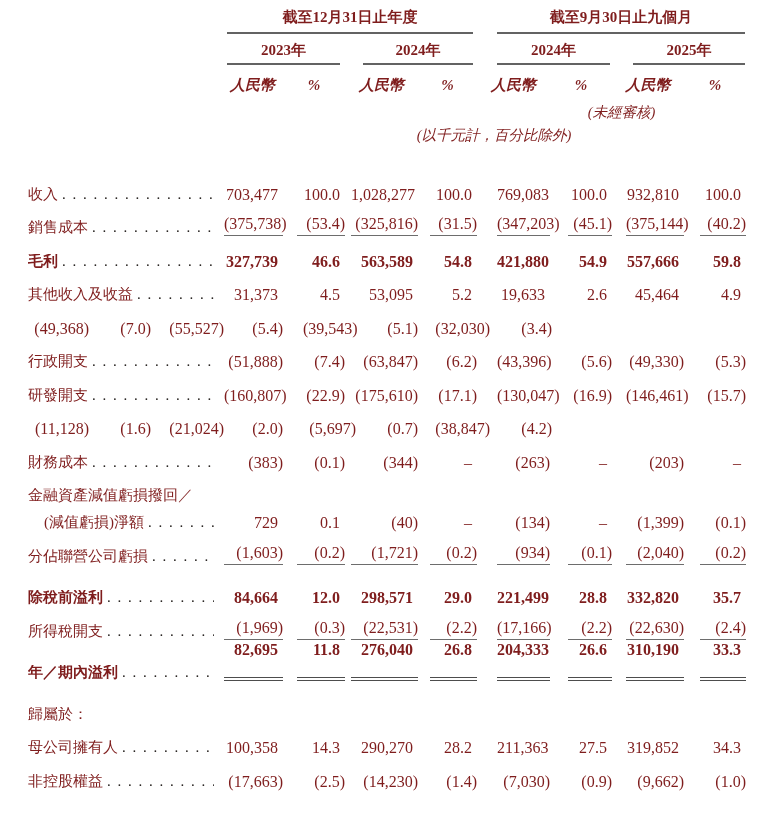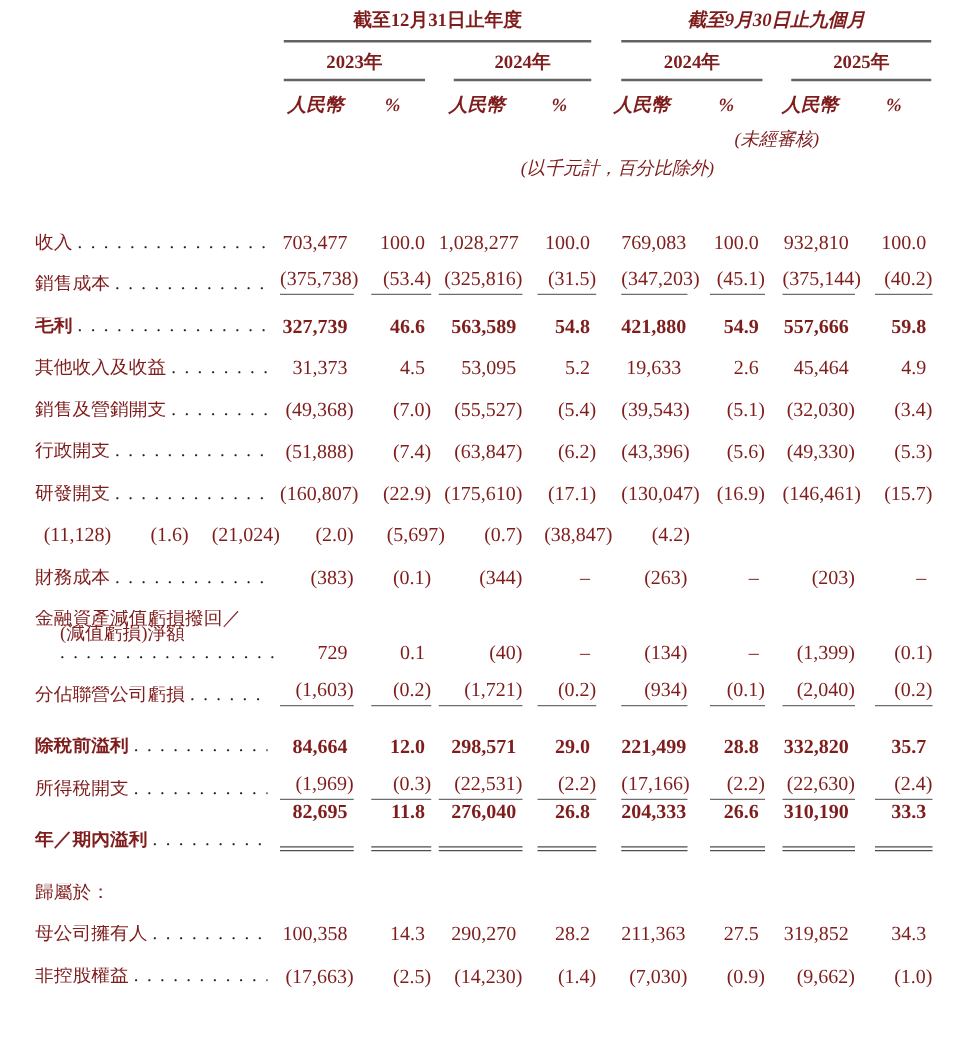--- a/index.html
+++ b/index.html
@@ -11,21 +11,21 @@
 
   
   .sp-label{width:194px;flex:none;}
   .c1{width:61px}.c2{width:62px}.c3{width:73px}.c4{width:59px}
   .c5{width:73px}.c6{width:62px}.c7{width:72px}.c8{width:62px}
   .cell{flex:none;}
 
   
   .hdr{display:flex;}
   .grp1{width:255px;flex:none;}
-  .grp2{width:269px;flex:none;font-style:italic;}
+  .grp2{width:269px;flex:none;}
   .gin{border-bottom:2px solid #636363;text-align:center;font-weight:bold;
        font-size:15px;line-height:1;padding-bottom:7px;}
   .grp1 .gin{margin:0 4px 0 5px;}
   .grp2 .gin{margin:0 1px 0 20px;}
 
   .yr1{width:123px;flex:none}.yr2{width:132px;flex:none}
   .yr3{width:135px;flex:none}.yr4{width:134px;flex:none}
   .yin{border-bottom:2px solid #636363;text-align:center;font-weight:bold;
        font-size:15px;line-height:1;padding:9px 0 5px;}
   .yr1 .yin{margin:0 5px;font-family:Liberation Serif, serif;}
@@ -45,21 +45,21 @@
   .n2 .note{width:524px;padding-left:20px;box-sizing:border-box;}
 
   
   .rows{margin-top:35px;}
   .row{display:flex;align-items:flex-end;height:33.5px;padding-bottom:8px;box-sizing:border-box;}
   .row.compact{height:27px;}
   .row.gap{margin-top:8px;}
 
   .col-label{width:194px;display:flex;align-items:baseline;font-size:15px;
              line-height:1.05;white-space:nowrap;overflow:hidden;}
-  .row.indent .col-label{padding-left:16px;width:178px;flex-direction:column;}
+  .row.indent .col-label{padding-left:16px;width:178px;}
   .row.b .lbl{font-weight:bold;}
   .dots{flex:1;overflow:hidden;margin:0 8px 0 4px;font-size:15px;font-weight:normal;color:#26221f;}
   .dots::after{content:". . . . . . . . . . . . . . . . . . . . . . . . . . . . . . . . . . . . . . . .";
                letter-spacing:1.5px;}
 
   .num{text-align:right;font-size:16px;line-height:1;}
   .row.b .num{font-weight:bold;}
   .line{display:block;}
   .line span{display:inline-block;line-height:1;}
   .line span.np{padding-right:5px;}
@@ -239,24 +239,20 @@
             <div class="line"><span class="np">2.6</span></div>
           </div>
     <div class="cell num c7">
             <div class="line"><span class="np">45,464</span></div>
           </div>
     <div class="cell num c8">
             <div class="line"><span class="np">4.9</span></div>
           </div>
   </div>
         <div class="row">
-    <div class="cell col-label">
-      <span class="lbl">銷售及營銷開支</span>
-      <span class="dots"></span>
-    </div>
     <div class="cell num c1">
             <div class="line"><span>(49,368)</span></div>
           </div>
     <div class="cell num c2">
             <div class="line"><span>(7.0)</span></div>
           </div>
     <div class="cell num c3">
             <div class="line"><span>(55,527)</span></div>
           </div>
     <div class="cell num c4">

